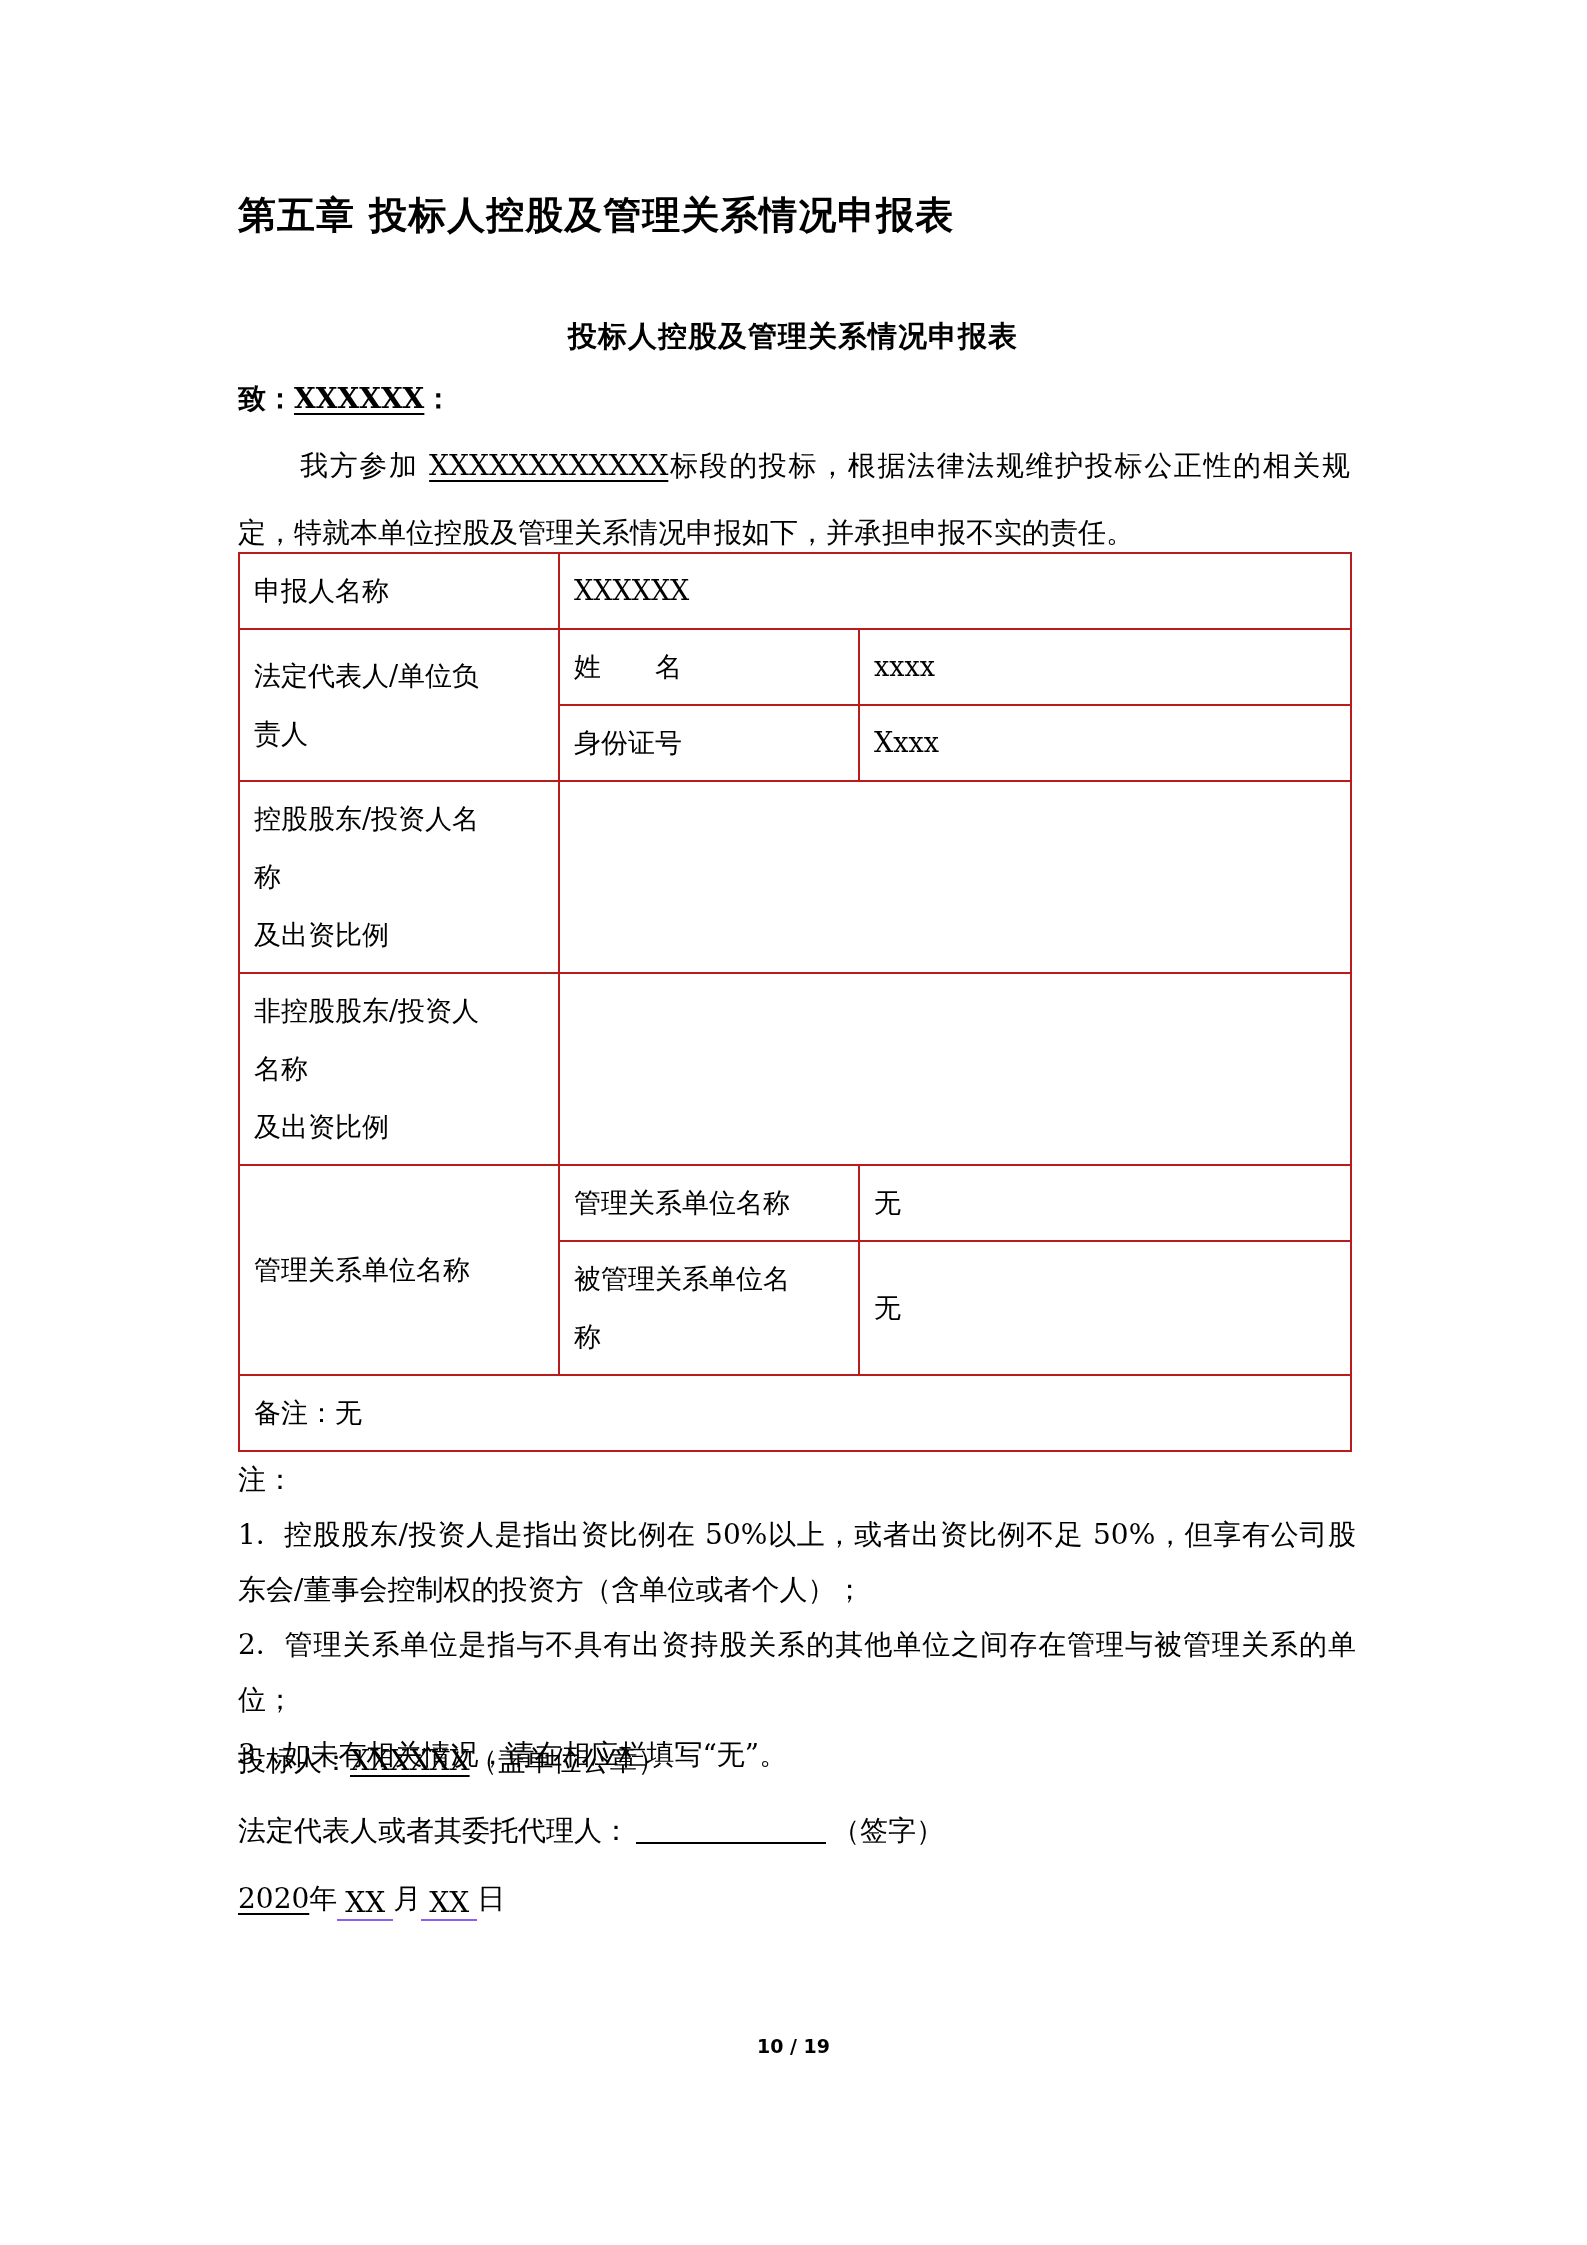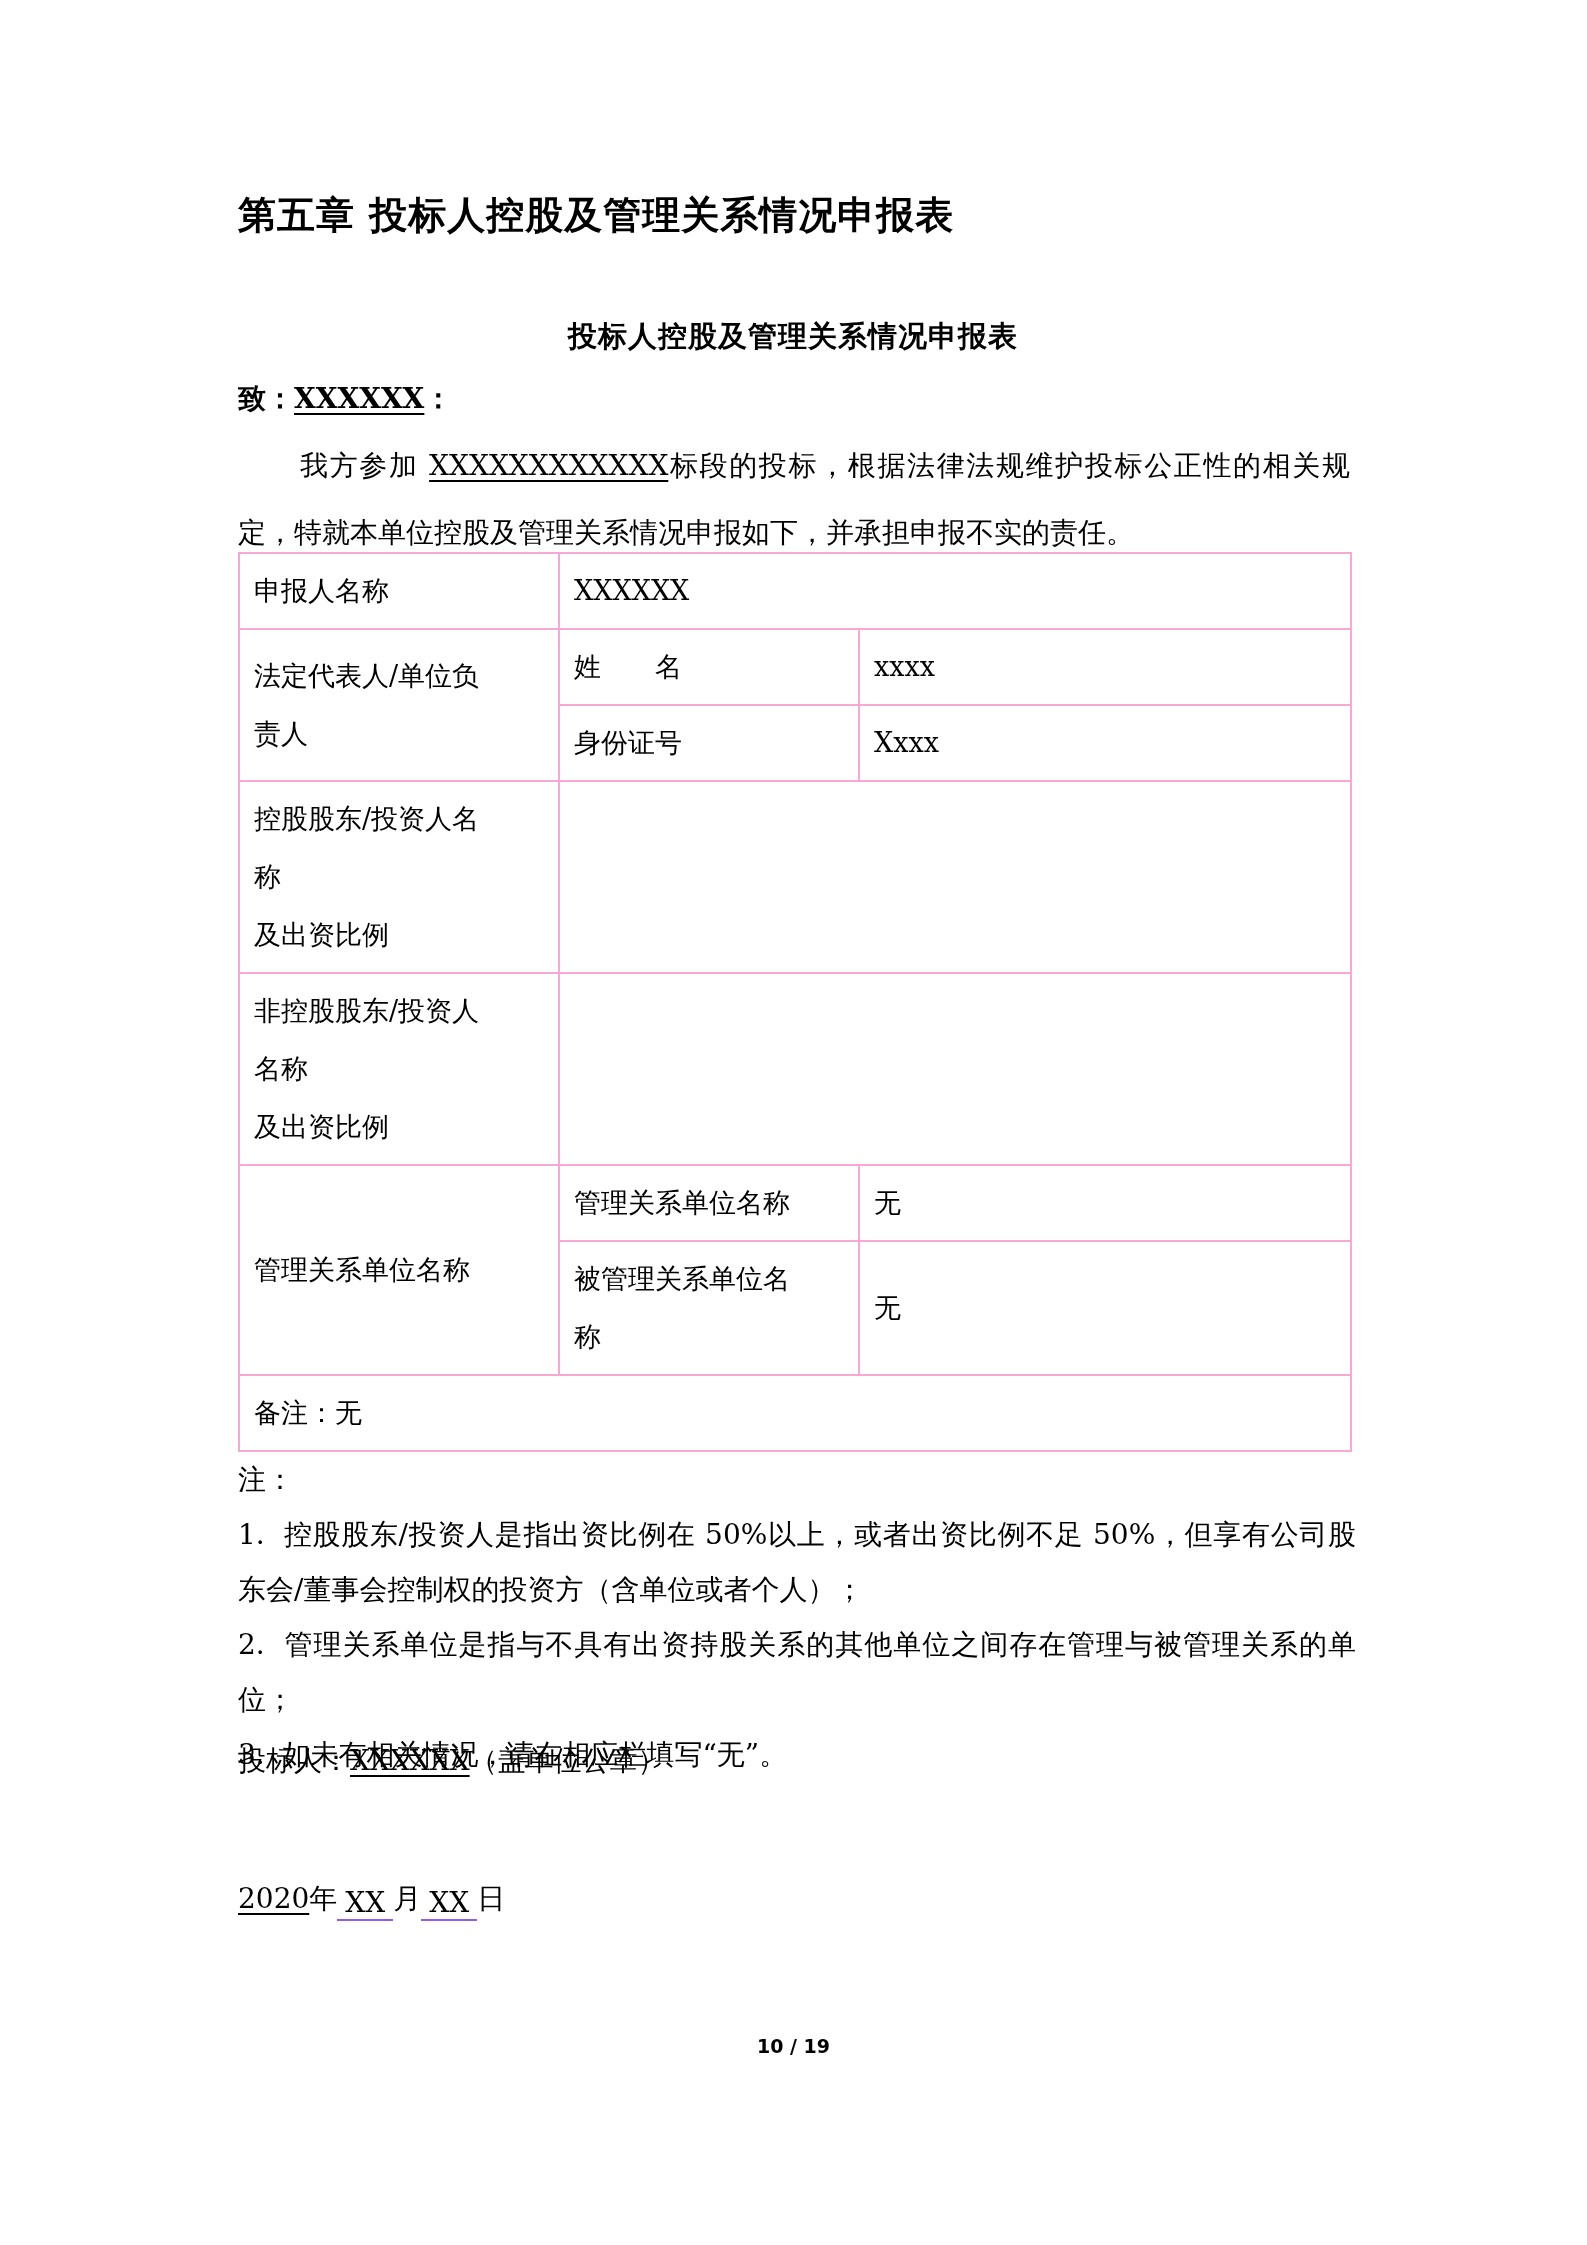--- a/index.html
+++ b/index.html
@@ -66,21 +66,21 @@
   .form-table {
     position: absolute;
     left: 238px;
     top: 552px;
     width: 1112px;
     border-collapse: collapse;
     table-layout: fixed;
     font-size: 27px;
   }
   .form-table td {
-    border: 2px solid #f9a8d4;
+    border: 2px solid #b91c1c;
     padding: 8px 14px;
     vertical-align: middle;
     line-height: 58px;
     font-family: "DejaVu Serif", "Liberation Serif", serif;
   }
   .c-label { width: 320px; }
   .c-mid   { width: 300px; }
   .c-val   { width: 492px; }
   .h-1 { height: 70px; }
   .h-2 { height: 70px; }
@@ -223,19 +223,20 @@
 
   <div class="notes-block">
     <div>注：</div>
     <div class="note-item"><span class="note-num">1.</span>&nbsp;&nbsp;<span>控股股东/投资人是指出资比例在 50%以上，或者出资比例不足 50%，但享有公司股东会/董事会控制权的投资方（含单位或者个人）；</span></div>
     <div class="note-item"><span class="note-num">2.</span>&nbsp;&nbsp;<span>管理关系单位是指与不具有出资持股关系的其他单位之间存在管理与被管理关系的单位；</span></div>
     <div class="note-item"><span class="note-num">3.</span>&nbsp;&nbsp;<span>如未有相关情况，请在相应栏填写“无”。</span></div>
   </div>
 
   <div class="sign-block">
     <div class="sign-line"><span>投标人：</span><span class="u">XXXXXX</span><span>（盖单位公章）</span></div>
+    <div class="sign-line"><span>法定代表人或者其委托代理人：</span><span class="sign-gap"></span><span>（签字）</span></div>
   </div>
 
   <div class="date-line"><span class="date-u">2020</span><span>年</span><span class="date-gap">XX</span><span>月</span><span class="date-gap">XX</span><span>日</span></div>
 
   <div class="footer"><span>10 / 19</span></div>
 
 </div>
 
 </body></html>

